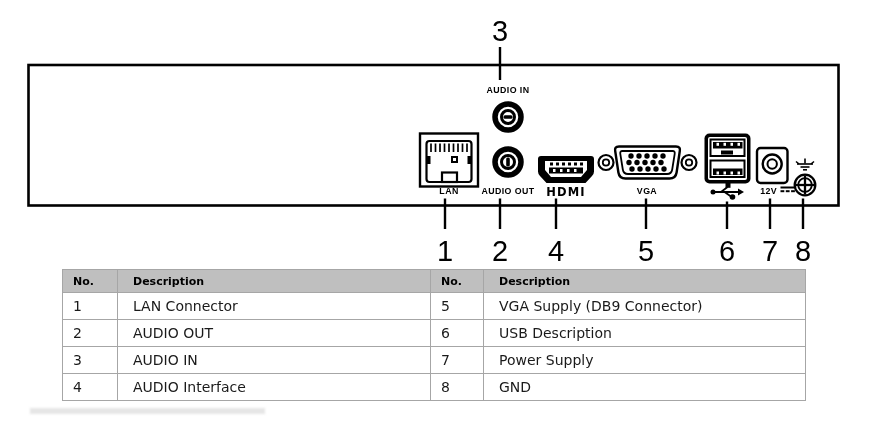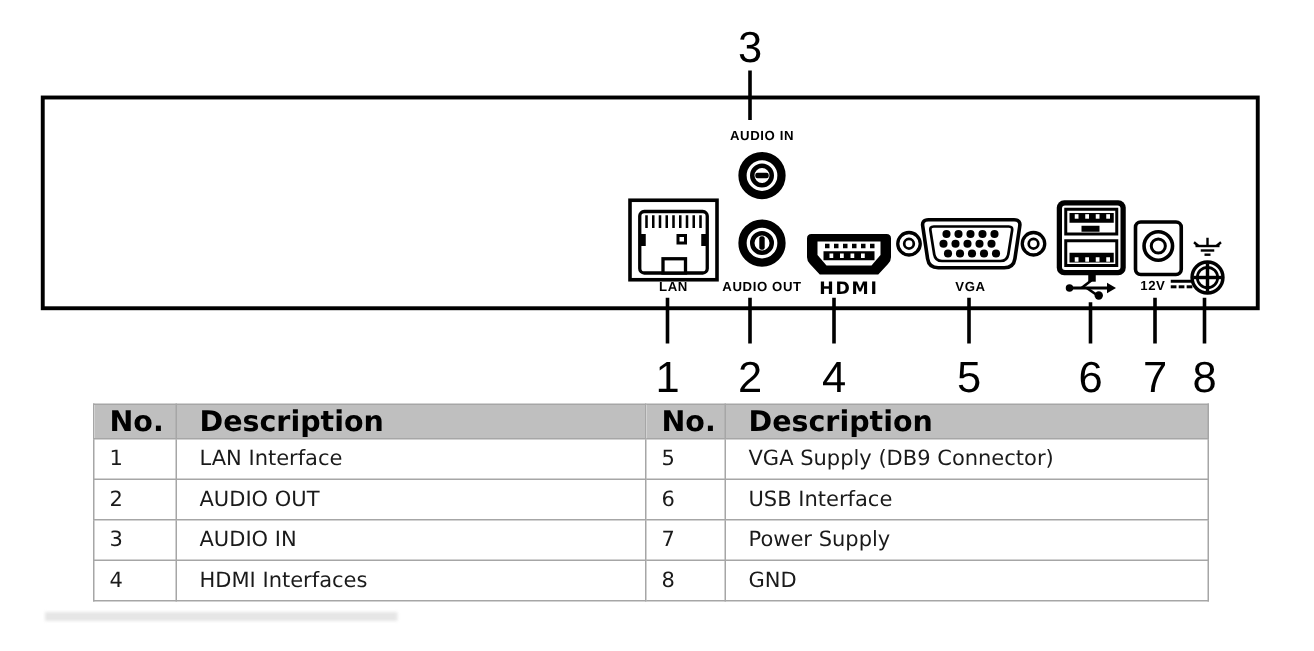--- a/index.html
+++ b/index.html
@@ -15,21 +15,21 @@
     position:absolute;left:62px;top:269px;width:743px;
     border-collapse:collapse;table-layout:fixed;
     font-family:"DejaVu Sans","Liberation Sans",sans-serif;
     font-size:14px;color:#1a1a1a;
   }
   .desc-table th,.desc-table td{
     border:1px solid #a6a6a6;overflow:hidden;white-space:nowrap;vertical-align:middle;
   }
   .desc-table thead th{
     background:#bfbfbf;font-weight:bold;text-align:left;
-    height:22px;padding:0 12px 0 10px;font-size:19px;color:#000;
+    height:22px;padding:0 12px 0 10px;font-size:11px;color:#000;
   }
   .desc-table td{height:26px;padding:0 0 0 10px;background:#fff;}
   .desc-table th.desc-h,.desc-table td.desc{padding-left:15px;}
   .ghost-bar{
     position:absolute;left:30px;top:408px;width:235px;height:6px;
     background:#d9d9d9;opacity:.65;filter:blur(1px);
   }
 </style>
 </head>
 <body>
@@ -217,38 +217,38 @@
     <tr>
       <th>No.</th>
       <th class="desc-h">Description</th>
       <th>No.</th>
       <th class="desc-h">Description</th>
     </tr>
   </thead>
   <tbody>
     <tr>
       <td>1</td>
-      <td class="desc">LAN Interface</td>
+      <td class="desc">LAN Connector</td>
       <td>5</td>
       <td class="desc">VGA Supply (DB9 Connector)</td>
     </tr>
     <tr>
       <td>2</td>
       <td class="desc">AUDIO OUT</td>
       <td>6</td>
-      <td class="desc">USB Interface</td>
+      <td class="desc">USB Description</td>
     </tr>
     <tr>
       <td>3</td>
       <td class="desc">AUDIO IN</td>
       <td>7</td>
       <td class="desc">Power Supply</td>
     </tr>
     <tr>
       <td>4</td>
-      <td class="desc">HDMI Interfaces</td>
+      <td class="desc">AUDIO Interface</td>
       <td>8</td>
       <td class="desc">GND</td>
     </tr>
   </tbody>
 </table>
 
 <div class="ghost-bar"></div>
 
 </body></html>

